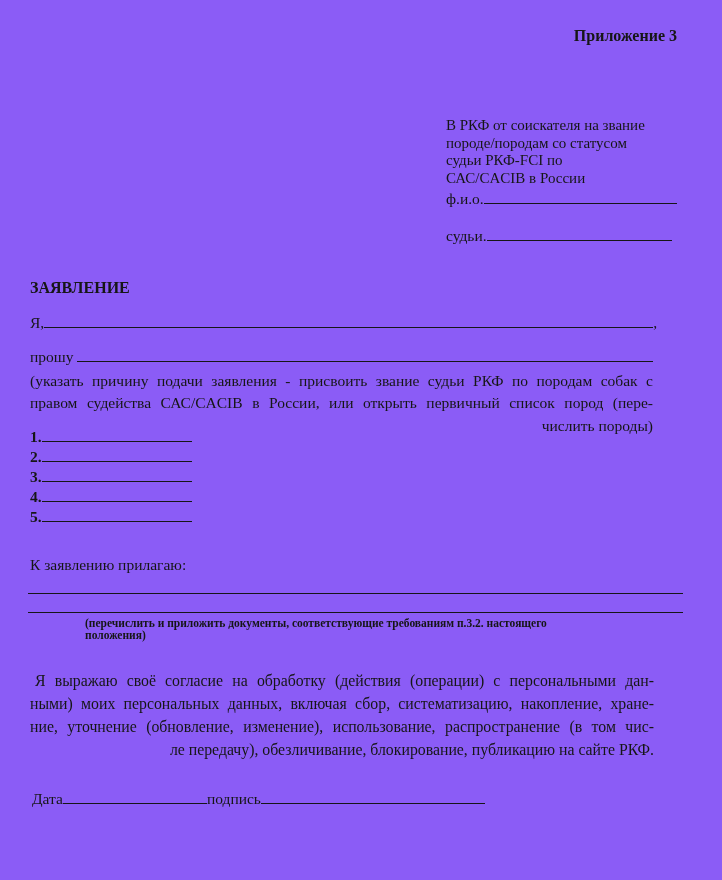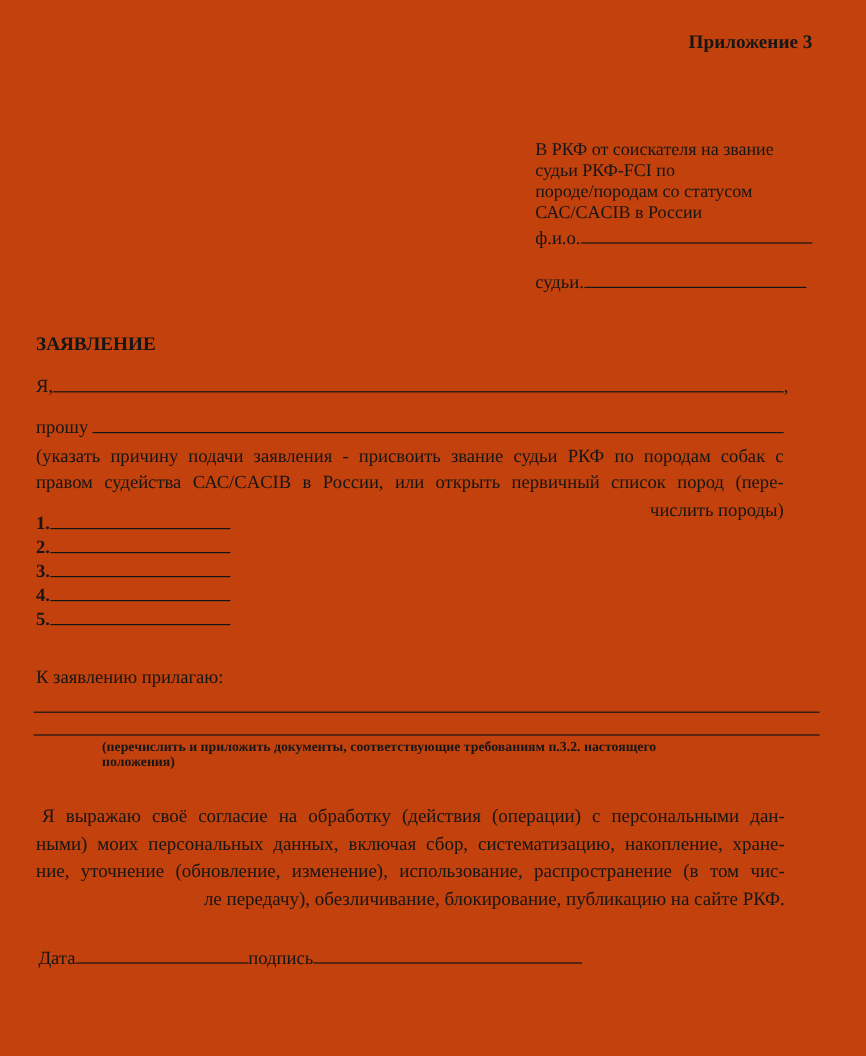--- a/index.html
+++ b/index.html
@@ -1,21 +1,21 @@
 <!DOCTYPE html>
 <html><head>
 <meta charset="utf-8">
 <style>
   html, body { margin: 0; padding: 0; background: #e8e8e8; }
   .page {
     position: relative;
     width: 722px;
     height: 880px;
     margin: 0 auto;
-    background: #c2410c;
+    background: #8b5cf6;
     color: #161616;
     font-family: "Liberation Serif", "DejaVu Serif", serif;
     font-size: 15.5px;
     overflow: hidden;
   }
 
   .appendix {
     position: absolute;
     top: 27px; left: 0; right: 45px;
     text-align: right;
@@ -104,22 +104,22 @@
 </style>
 </head>
 <body>
 
 <div class="page">
 
   <div class="appendix">Приложение 3</div>
 
   <div class="addressee">
     <div>В РКФ от соискателя на звание</div>
+    <div>породе/породам со статусом</div>
     <div>судьи РКФ-FCI по</div>
-    <div>породе/породам со статусом</div>
     <div>САС/CACIB в России</div>
   </div>
 
   <div class="row fio-row">
     <span>ф.и.о.</span>
     <span class="fill"></span>
   </div>
 
   <div class="row prozh-row">
     <span>судьи.</span>

